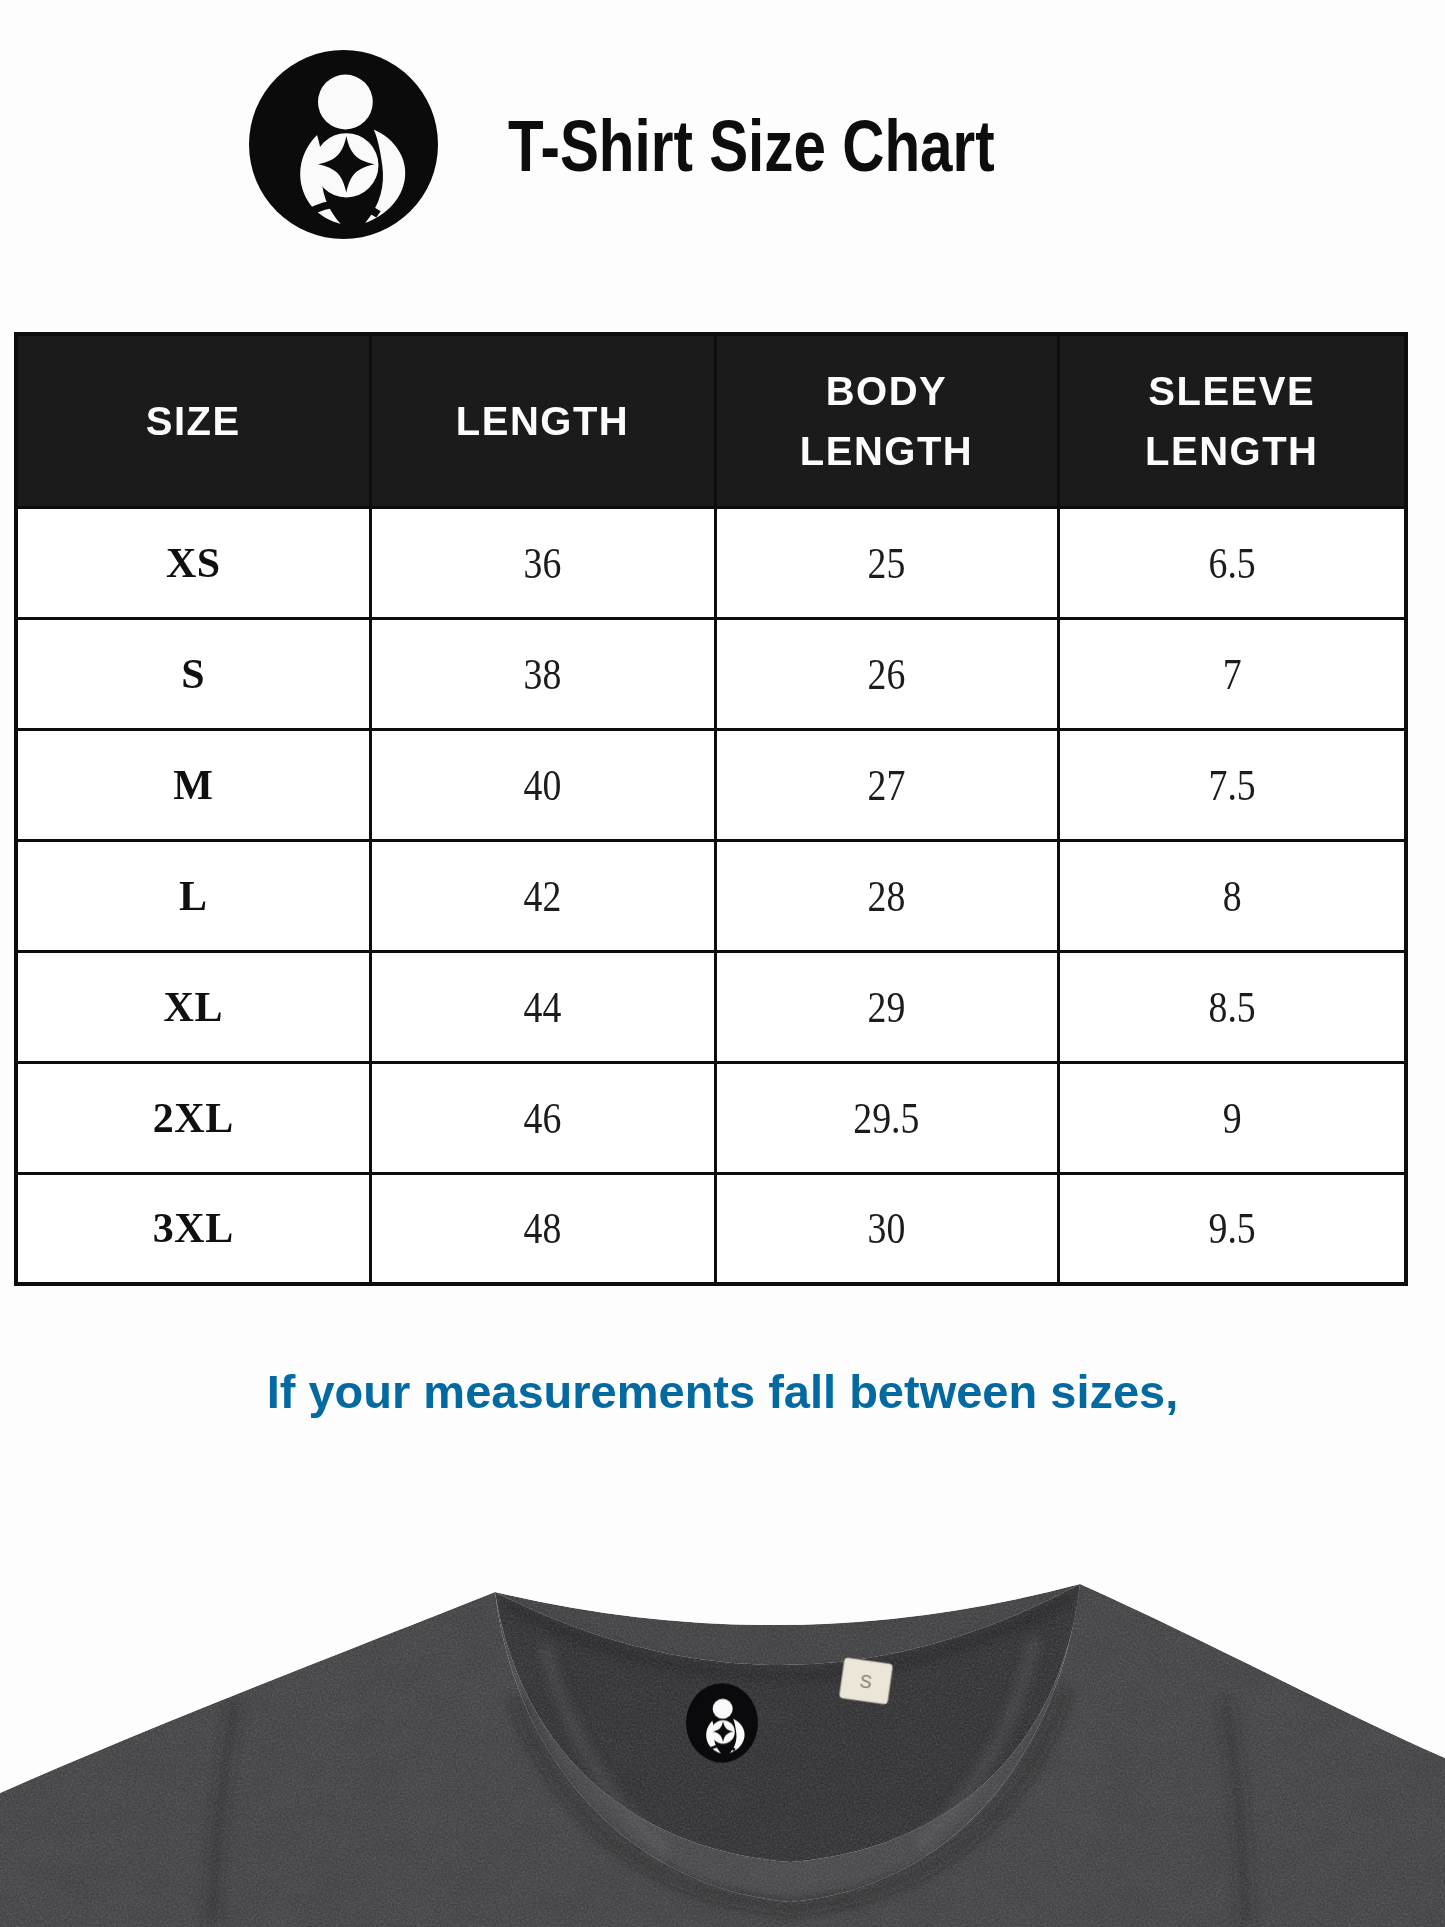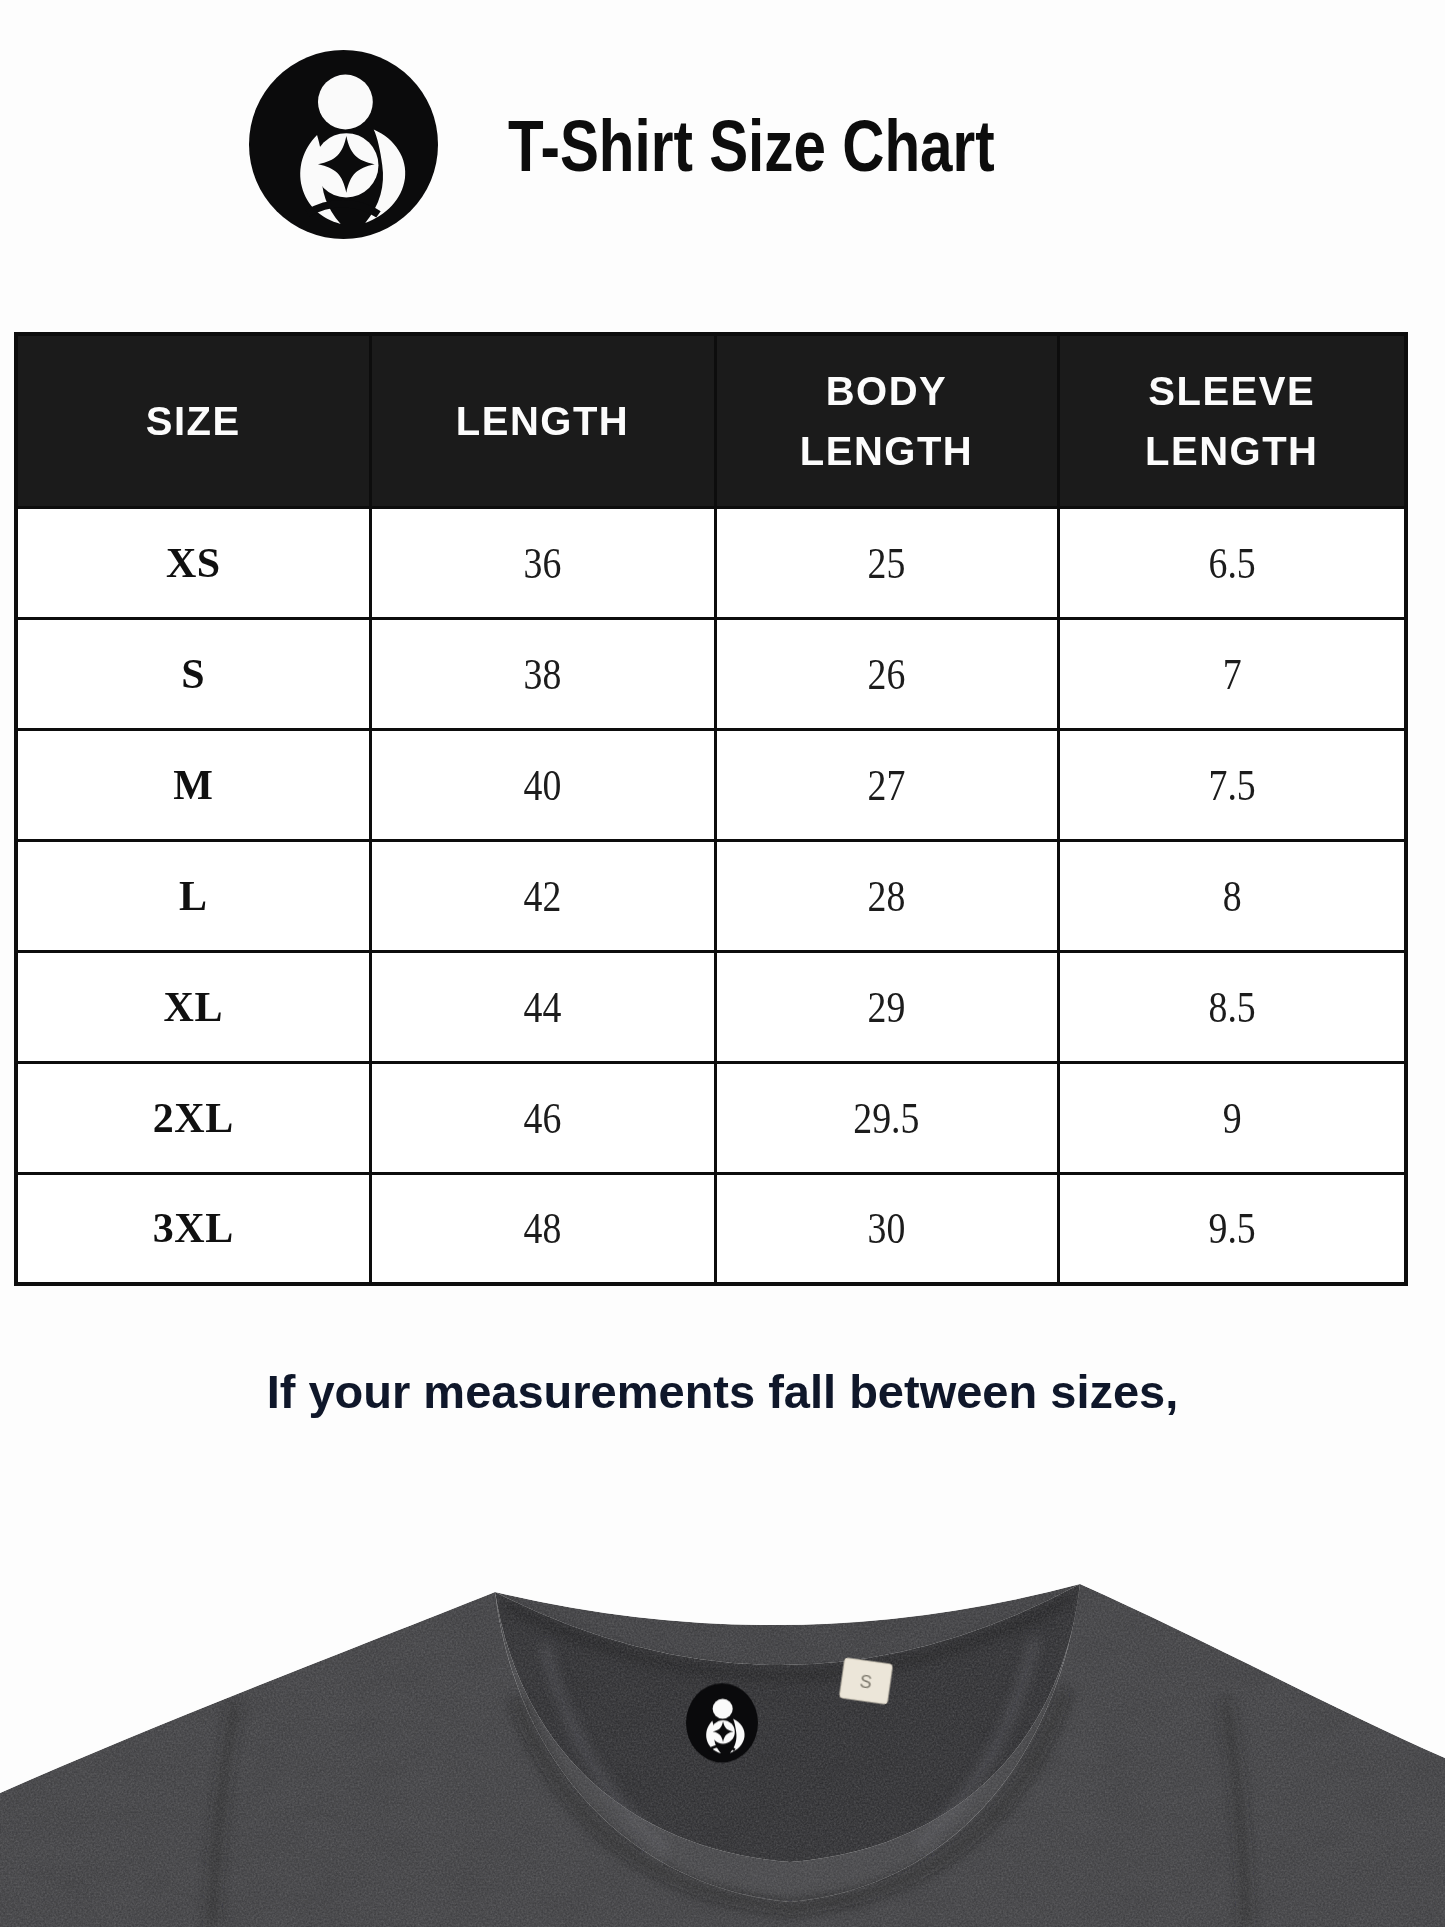--- a/index.html
+++ b/index.html
@@ -22,21 +22,21 @@
   .size-table thead tr{height:173px;}
   .size-table th{background:#1b1b1b;color:#fcfcfc;font-size:40px;font-weight:700;
               letter-spacing:1.5px;line-height:1.5;white-space:pre-line;}
   .size-table tbody tr{height:97px;font-family:Liberation Serif, serif;}
   td.size-cell{font-size:42px;font-weight:700;color:#101010;letter-spacing:0.5px;}
   td .num{display:inline-block;font-size:45px;font-weight:400;color:#1c1c1c;
           transform:scaleX(0.84);}
 
   
   .note{position:absolute;left:0;top:1358px;width:1445px;margin:0;text-align:center;
-        font-size:47px;line-height:1.45;font-weight:700;color:#0f172a;}
+        font-size:47px;line-height:1.45;font-weight:700;color:#0369a1;}
 
   
   .shirt{position:absolute;left:0;top:1550px;width:1445px;height:377px;display:block;}
   .blend-screen{mix-blend-mode:screen;}
   .blend-multiply{mix-blend-mode:multiply;}
 </style>
 </head>
 <body>
 
 <div class="page">

